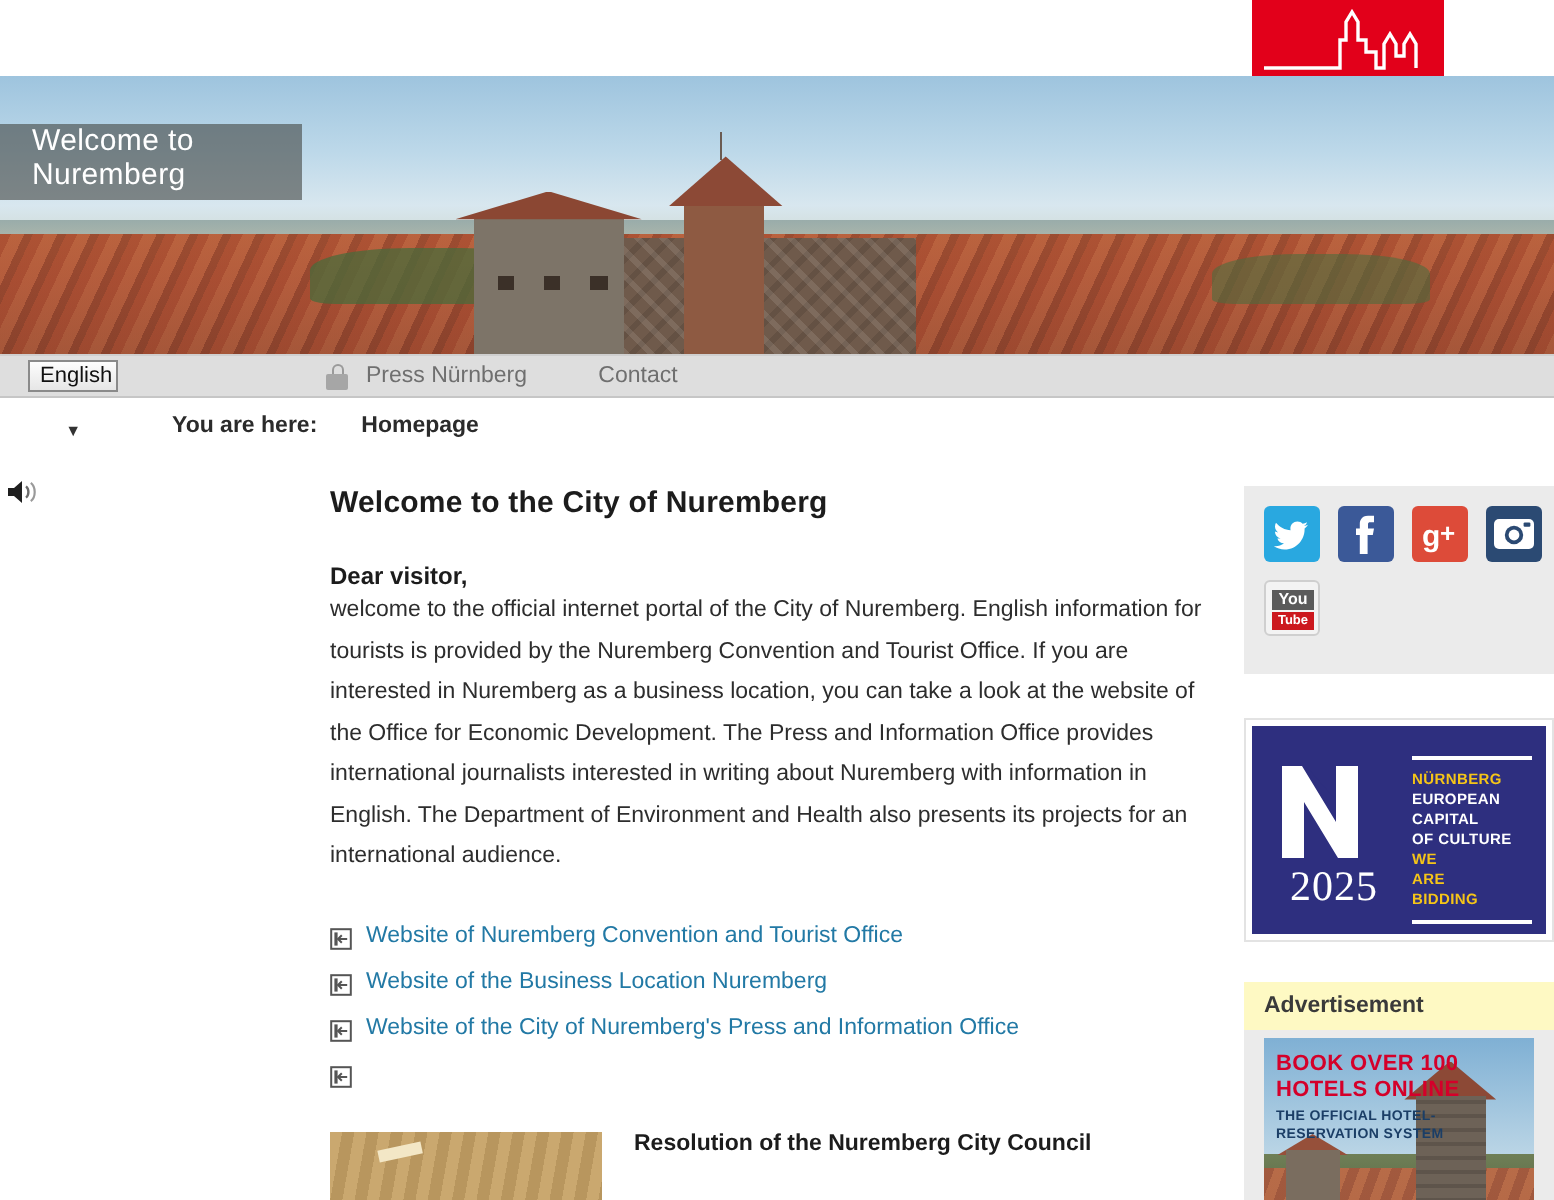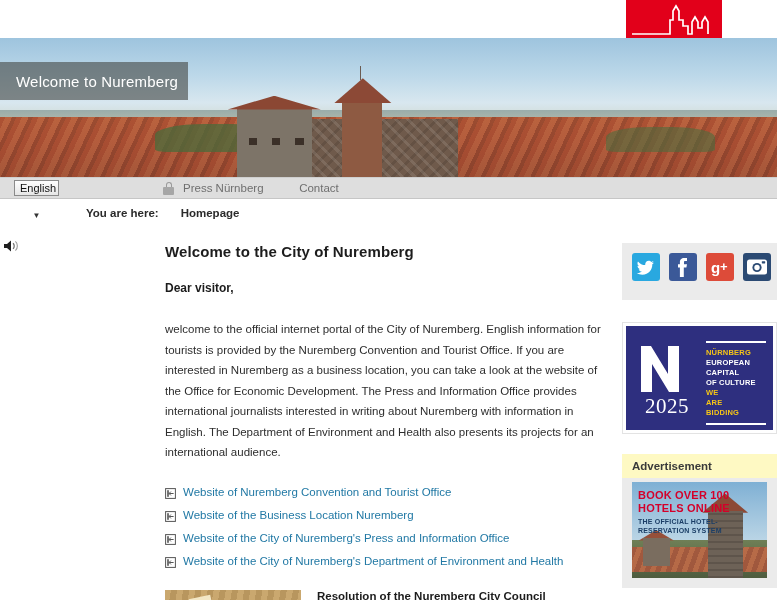--- a/index.html
+++ b/index.html
@@ -55,23 +55,23 @@
   .tower-b-roof { position:absolute; left:43%; top:29%; width:7.4%; height:18%;
     background:#8c4936; clip-path: polygon(50% 0, 100% 100%, 0 100%); }
   .tower-b-spire { position:absolute; left:46.3%; top:20%; width:1px; height:10%; background:#6b5b52; }
   .hall { position:absolute; left:40%; top:58%; width:19%; height:42%;
     background:#6f5a4b;
     background-image: repeating-linear-gradient(45deg, rgba(255,255,255,.10) 0 3px, transparent 3px 9px),
                       repeating-linear-gradient(-45deg, rgba(0,0,0,.10) 0 3px, transparent 3px 9px); }
   .win { position:absolute; background:#3b3028; width:1.1%; height:5%; }
 
   .hero-overlay {
-    position: absolute; left: 0; top: 24px; width: 188px; height: 38px;
+    position: absolute; left: 0; top: 24px; width: 151px; height: 38px;
     background: rgba(70,72,70,.62);
-    display:flex; align-items:center;
+    display:flex; align-items:flex-start;
   }
   .hero-overlay span {
     color:#ffffff; font-size: 15px; padding-left: 16px; letter-spacing:.2px;
     font-family: "Liberation Sans", sans-serif;
   }
 
   
   .metanav {
     position: absolute; left: 0; top: 177px; width: 777px; height: 22px;
     background: #dedede;
@@ -113,21 +113,21 @@
 
   
   .audio-icon { position:absolute; left: 3px; top: 239px; width:18px; height:14px; }
 
   
   .content { position:absolute; left: 165px; top: 243px; width: 446px; }
   h1.page-title {
     font-size: 15px; font-weight: bold; color:#1c1c1c; margin-bottom: 21px;
     letter-spacing:.1px;
   }
-  .salutation { font-size: 12px; font-weight:bold; color:#1c1c1c; margin-bottom: 24px; }
+  .salutation { font-size: 12px; font-weight:bold; color:#1c1c1c; }
   .intro { font-size: 11.5px; color:#2d2d2d; line-height: 20.5px; text-align:left; }
 
   ul.linklist { list-style:none; margin-top: 22px; }
   ul.linklist li { display:flex; align-items:flex-start; gap:7px; margin-bottom: 9px; }
   .ext-icon { width:11px; height:11px; flex:0 0 11px; margin-top:3px; }
   ul.linklist a {
     font-size: 11.5px; color:#2279a5; text-decoration:none; line-height:14px;
   }
 
   .teaser { margin-top: 22px; display:flex; gap: 16px; }
@@ -301,21 +301,20 @@
           <rect x="2.2" y="2.2" width="1.6" height="6.6" fill="#555"></rect>
         </svg>
         <a href="#">Website of the City of Nuremberg's Press and Information Office</a>
       </li>
       <li>
         <svg class="ext-icon" viewBox="0 0 11 11">
           <rect x="0.6" y="0.6" width="9.8" height="9.8" fill="none" stroke="#555" stroke-width="1"></rect>
           <path d="M8.6,5.5 L4.2,5.5 M5.9,3.6 L4.0,5.5 L5.9,7.4" fill="none" stroke="#555" stroke-width="1"></path>
           <rect x="2.2" y="2.2" width="1.6" height="6.6" fill="#555"></rect>
         </svg>
-        <a href="#">Website of the City of Nuremberg's Department of Environment and Health</a>
       </li>
     </ul>
 
     <div class="teaser">
       <div class="teaser-img">
         <div class="t-ceiling"></div>
         <div class="t-light1"></div>
 
       </div>
       <div class="teaser-body">
@@ -345,20 +344,26 @@
             <text x="14" y="18" font-family="Liberation Sans, sans-serif" font-size="13" font-weight="bold" fill="#ffffff">+</text>
           </svg>
         </div>
         <div class="social-ic ic-ig">
           <svg viewBox="0 0 28 28" width="28" height="28">
             <rect x="4" y="6.5" width="20" height="15" rx="2.5" fill="#ffffff"></rect>
             <circle cx="14" cy="14.5" r="4.6" fill="#2b4a73"></circle>
             <circle cx="14" cy="14.5" r="2.7" fill="#ffffff"></circle>
             <rect x="18.8" y="8.2" width="3.4" height="2.2" rx="0.6" fill="#2b4a73"></rect>
           </svg>
+        </div>
+      </div>
+      <div class="social-row">
+        <div class="social-ic ic-yt">
+          <span class="yt-you">You</span>
+          <span class="yt-tube">Tube</span>
         </div>
       </div>
     </div>
 
     <div class="ecoc-banner">
       <div class="ecoc-inner">
         <svg class="ecoc-n" viewBox="0 0 56 52">
           <path d="M4,50 L4,6 L14,6 L14,30 L14,6 L24,20 L24,50 L14,50 L14,26 L24,40" fill="none" stroke="#ffffff" stroke-width="0"></path>
           <polygon points="3,50 3,4 13,4 30,32 30,4 41,4 41,50 31,50 14,22 14,50" fill="#ffffff"></polygon>
           <polygon points="15,4 29,4 29,20" fill="#2e2f7f"></polygon>

